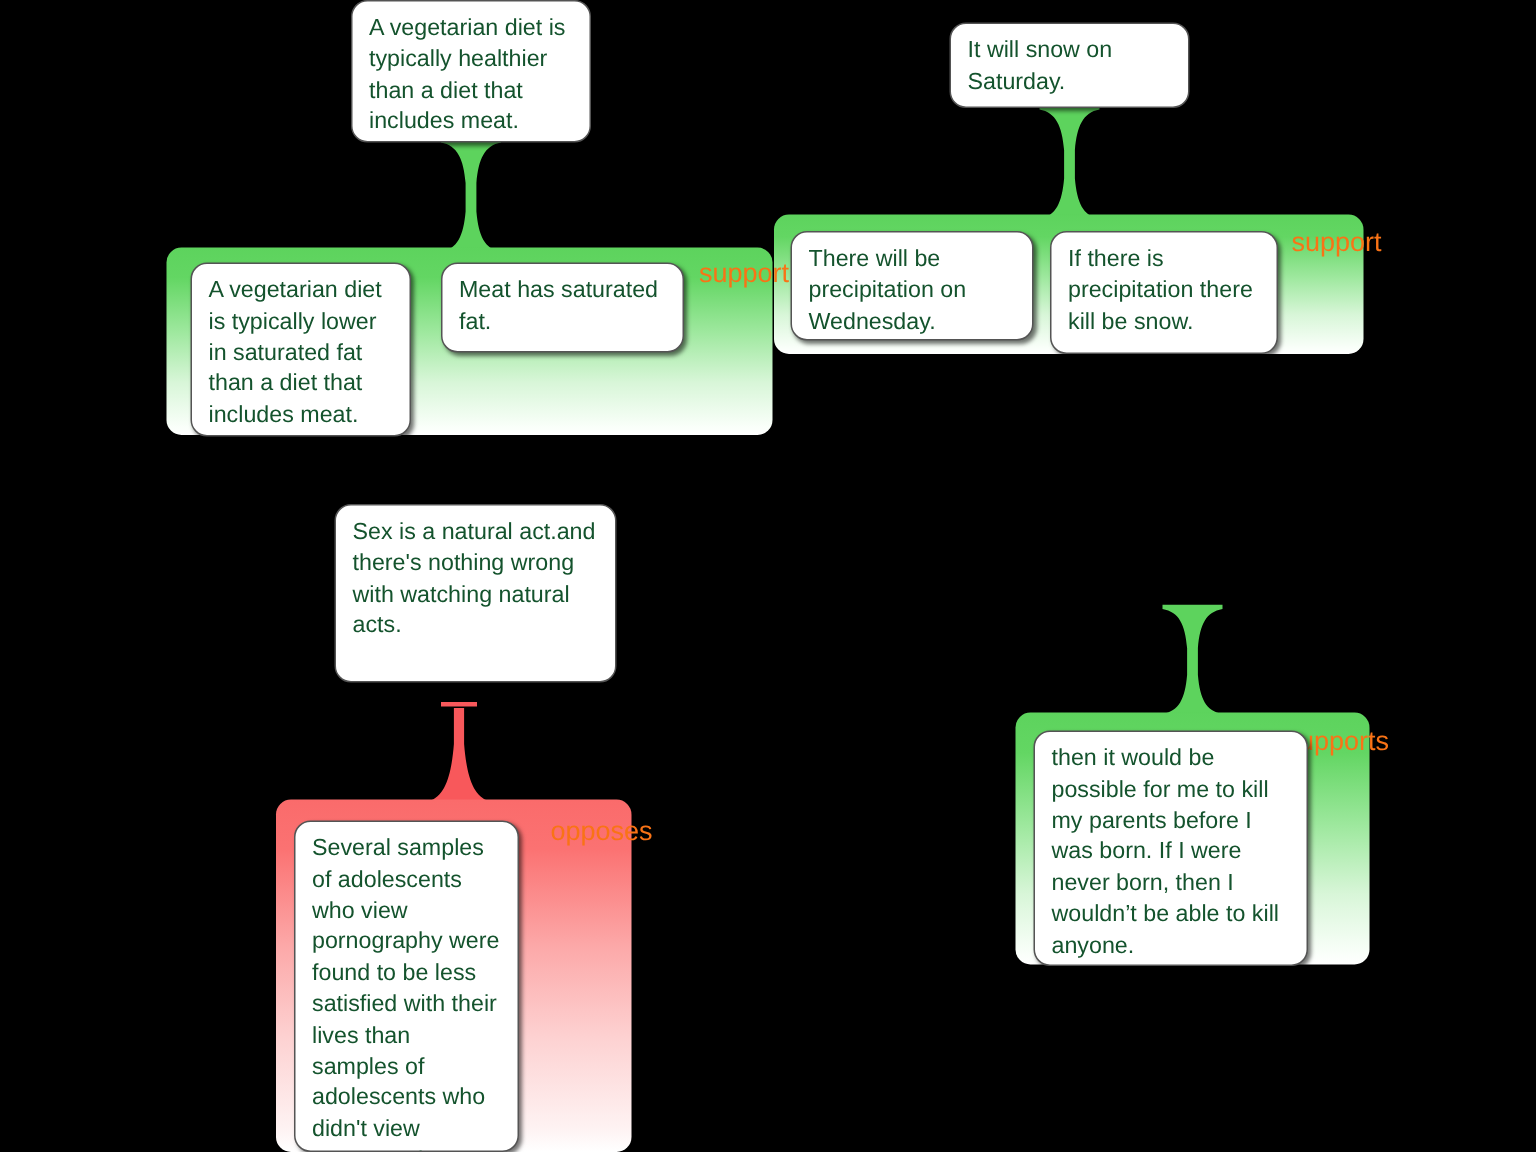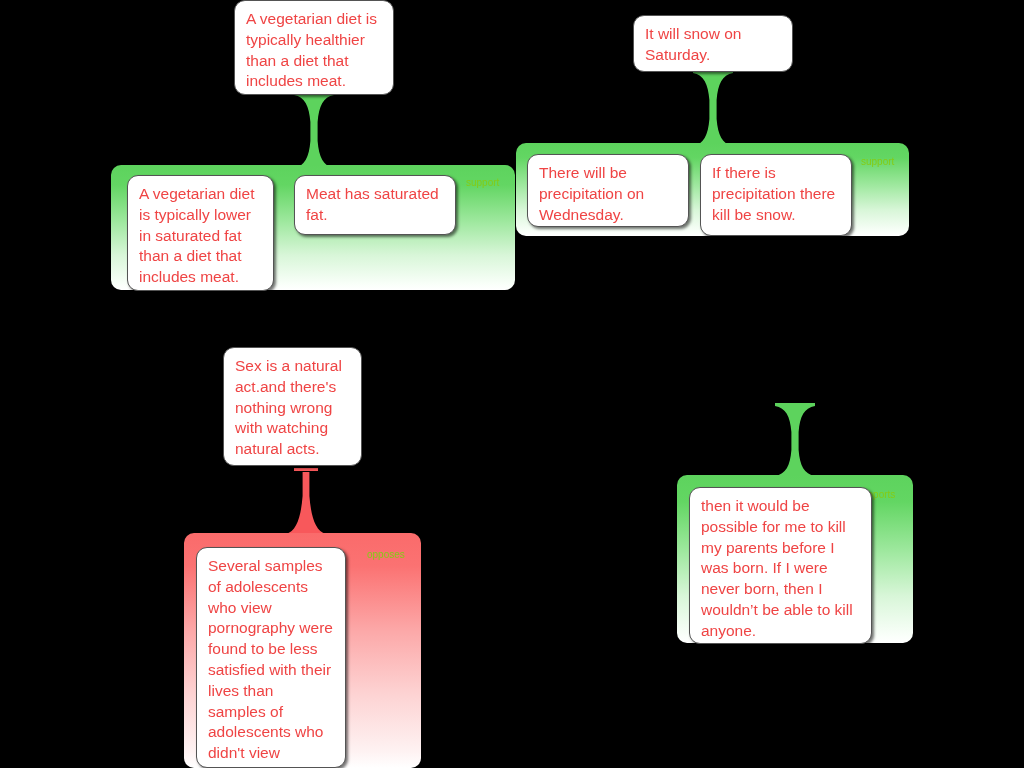--- a/index.html
+++ b/index.html
@@ -26,21 +26,21 @@
   }
 
   
   .claim {
     position: absolute;
     box-sizing: border-box;
     background: #ffffff;
     border: 1px solid #545454;
     border-radius: 11px;
     box-shadow: 2px 2px 3px rgba(0,0,0,0.55);
-    color: #ef4444;
+    color: #14532d;
     font-family: "Liberation Sans", sans-serif;
     font-size: 15.5px;
     line-height: 20.8px;
     padding: 8px 10px 6px 11px;
     z-index: 30;
     white-space: pre-wrap;
     overflow: hidden;
   }
 
   
@@ -54,23 +54,23 @@
   }
   .band.support {
     background: linear-gradient(to bottom, #5DD35D 0%, #63D663 16%, #9EE89E 45%, #D8F6D8 72%, #FAFFFA 96%, #ffffff 100%);
   }
   .band.oppose {
     background: linear-gradient(to bottom, #FA6B6B 0%, #FB7272 14%, #FCA9A9 42%, #FDD2D2 68%, #FEF2F2 93%, #ffffff 100%);
   }
   .band-label {
     position: absolute;
     font-family: "Liberation Sans", sans-serif;
-    font-size: 10px;
+    font-size: 18px;
     line-height: 15px;
-    color: #84cc16;
+    color: #f97316;
     white-space: nowrap;
     z-index: 25;
   }
 
   
   .connector {
     position: absolute;
     z-index: 10;
   }
   .connector svg { display: block; }
@@ -121,21 +121,21 @@
   <div class="claim" style="left:700px; top:154px; width:152px; height:82px;">If there is precipitation there kill be snow.</div>
 
   <div class="oppose-bar" style="left:294px; top:468px; width:24px; height:3px;"></div>
 
   <div class="connector" style="left:284px; top:472px; width:44px; height:64px;">
     <svg width="44" height="64" viewBox="0 0 44 64" xmlns="http://www.w3.org/2000/svg">
       <path d="M18.6,0 L25.4,0 L25.4,24 C27,44 31,59 42,62 L42,64 L2,64 L2,62 C13,59 17,44 18.6,24 Z" fill="#F8585B"></path>
     </svg>
   </div>
 
-  <div class="claim" style="left:223px; top:347px; width:139px; height:119px;">Sex is a natural act.and there's nothing wrong with watching natural acts.</div>
+  <div class="claim" style="left:223px; top:336px; width:188px; height:119px;">Sex is a natural act.and there's nothing wrong with watching natural acts.</div>
 
   <div class="band oppose" style="left:184px; top:533px; width:237px; height:235px;">
   </div>
   <div class="band-label" style="left:367px; top:547px;">opposes</div>
 
   <div class="claim" style="left:196px; top:547px; width:150px; height:221px;">Several samples of adolescents who view pornography were found to be less satisfied with their lives than samples of adolescents who didn't view pornography.</div>
 
   <div class="connector" style="left:773px; top:403px; width:44px; height:75px;">
     <svg width="44" height="75" viewBox="0 0 44 75" xmlns="http://www.w3.org/2000/svg">
       <path d="M2,0 L42,0 L42,3 C31,5 27,13 25.6,29 L25.6,47 C27,63 31,71 42,73 L42,75 L2,75 L2,73 C13,71 17,63 18.4,47 L18.4,29 C17,13 13,5 2,3 Z" fill="#5DD35D"></path>

